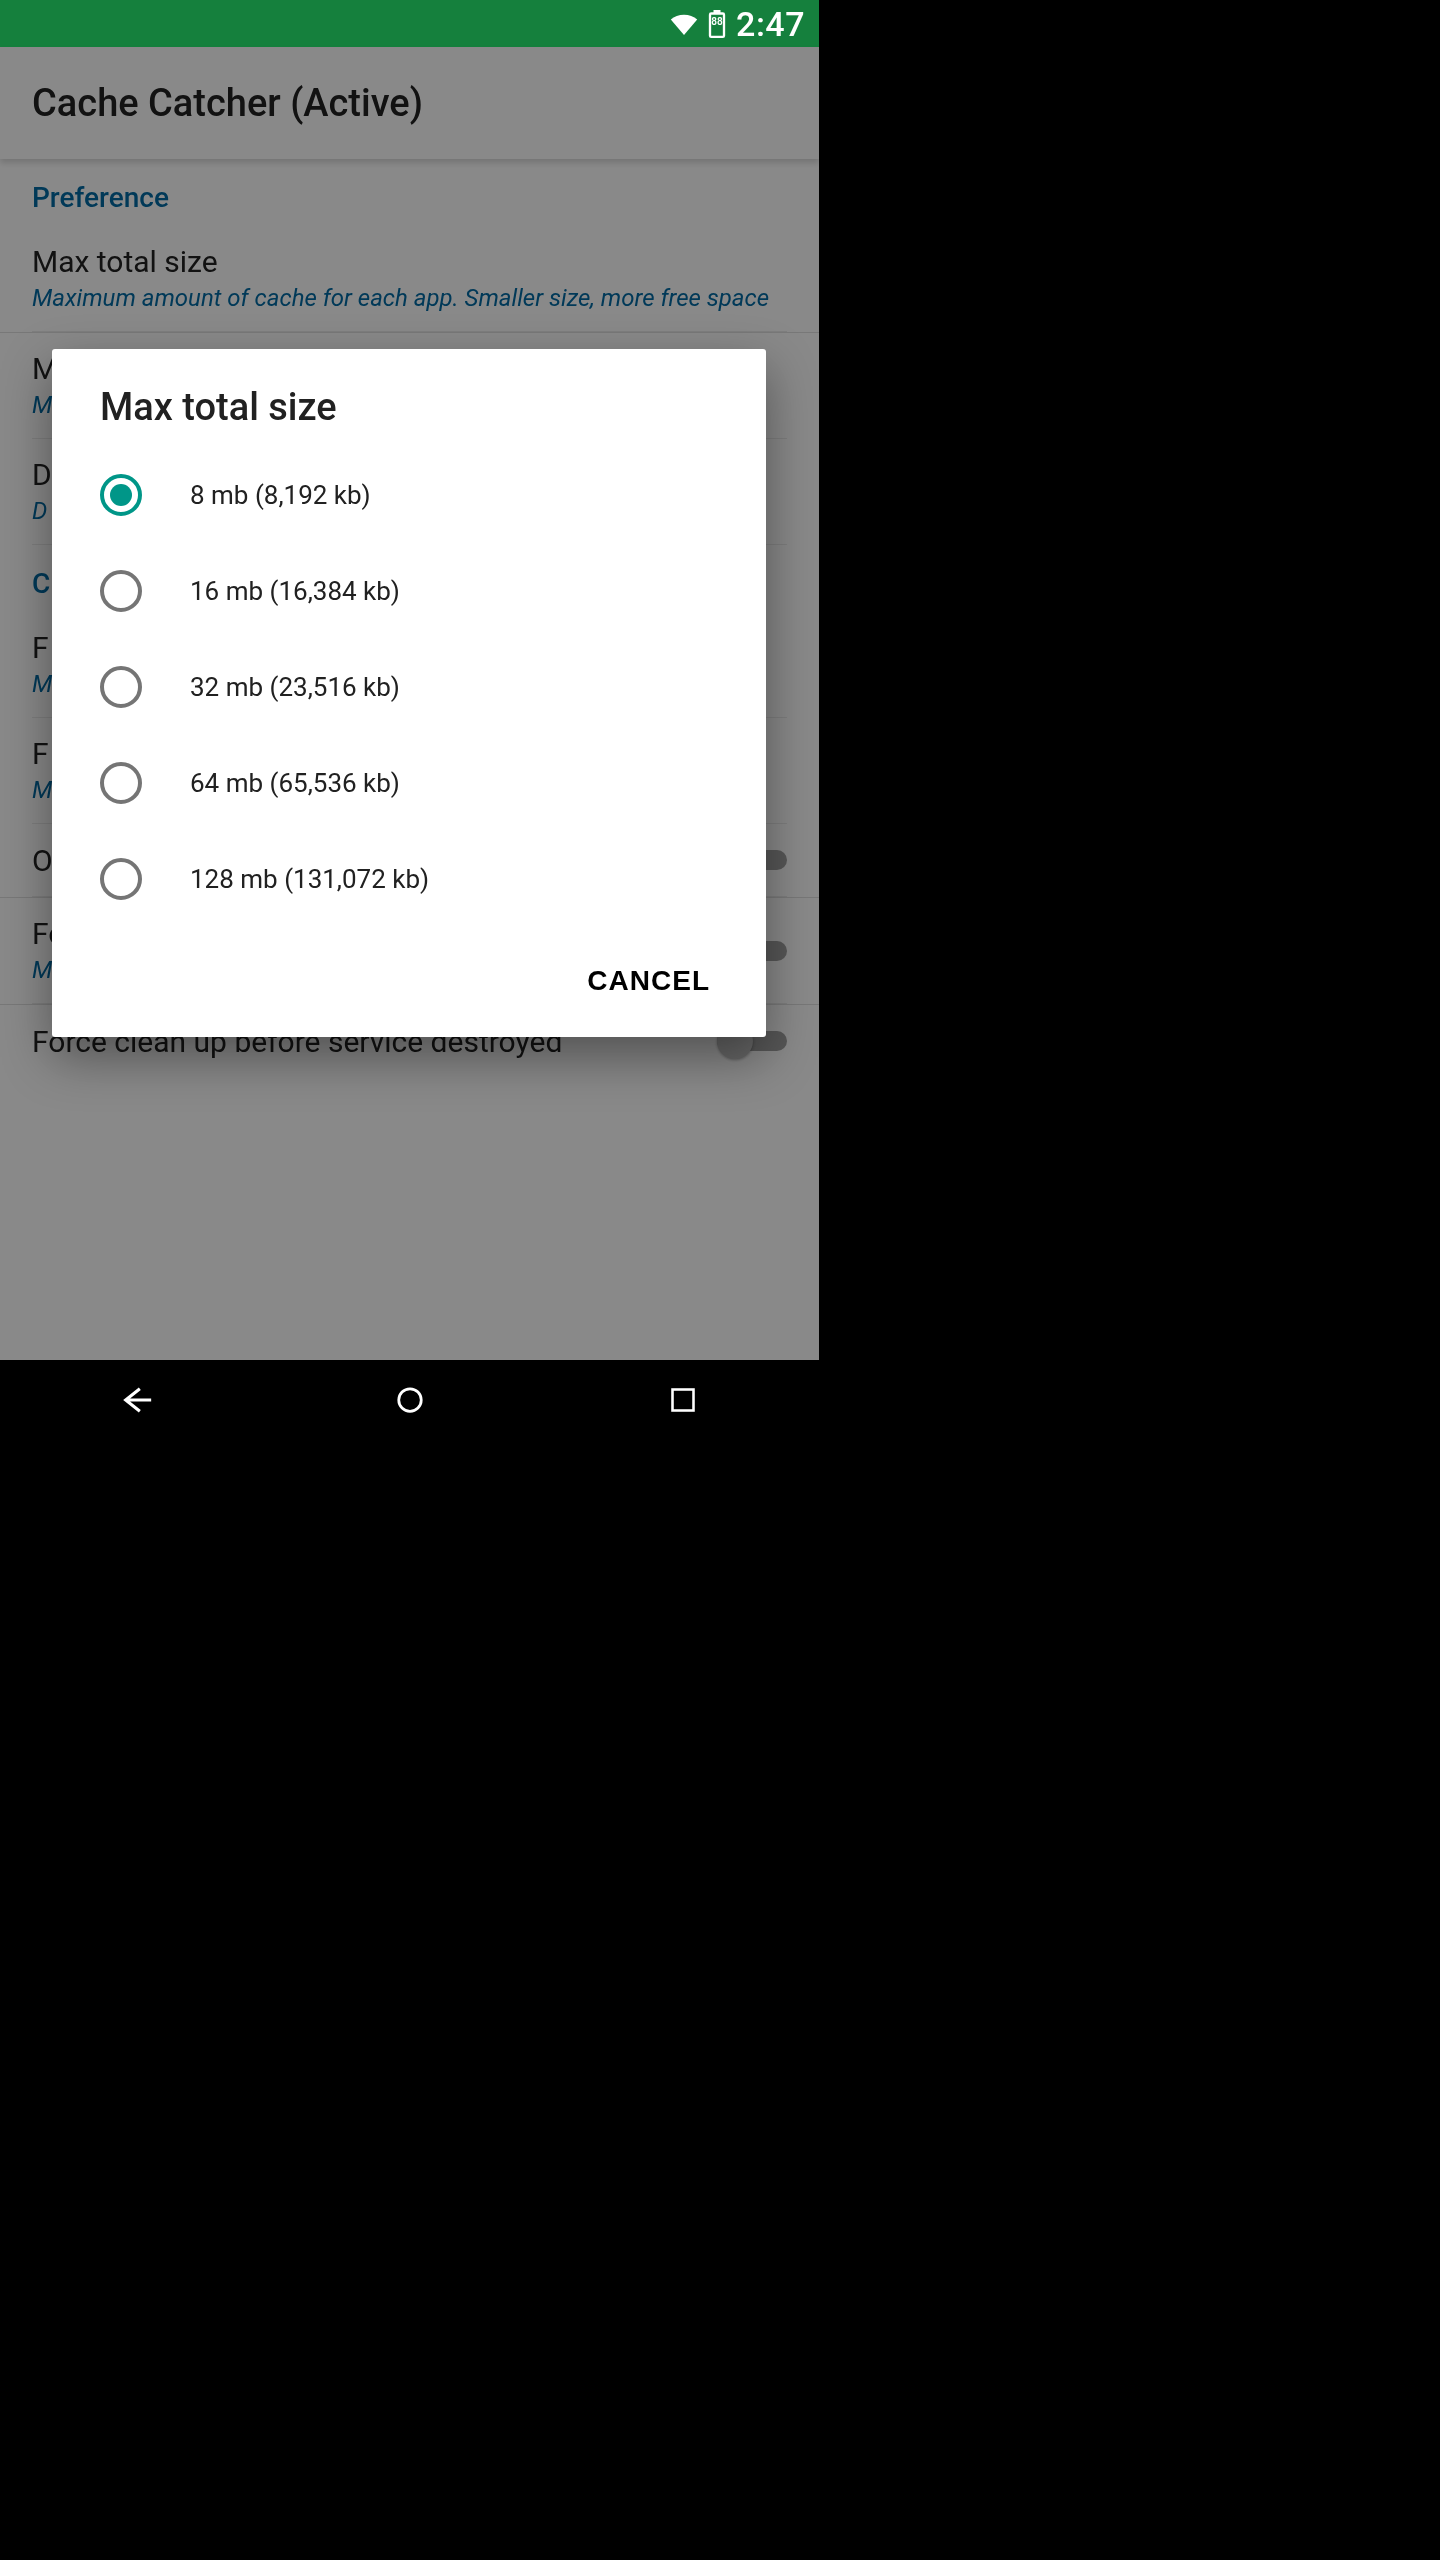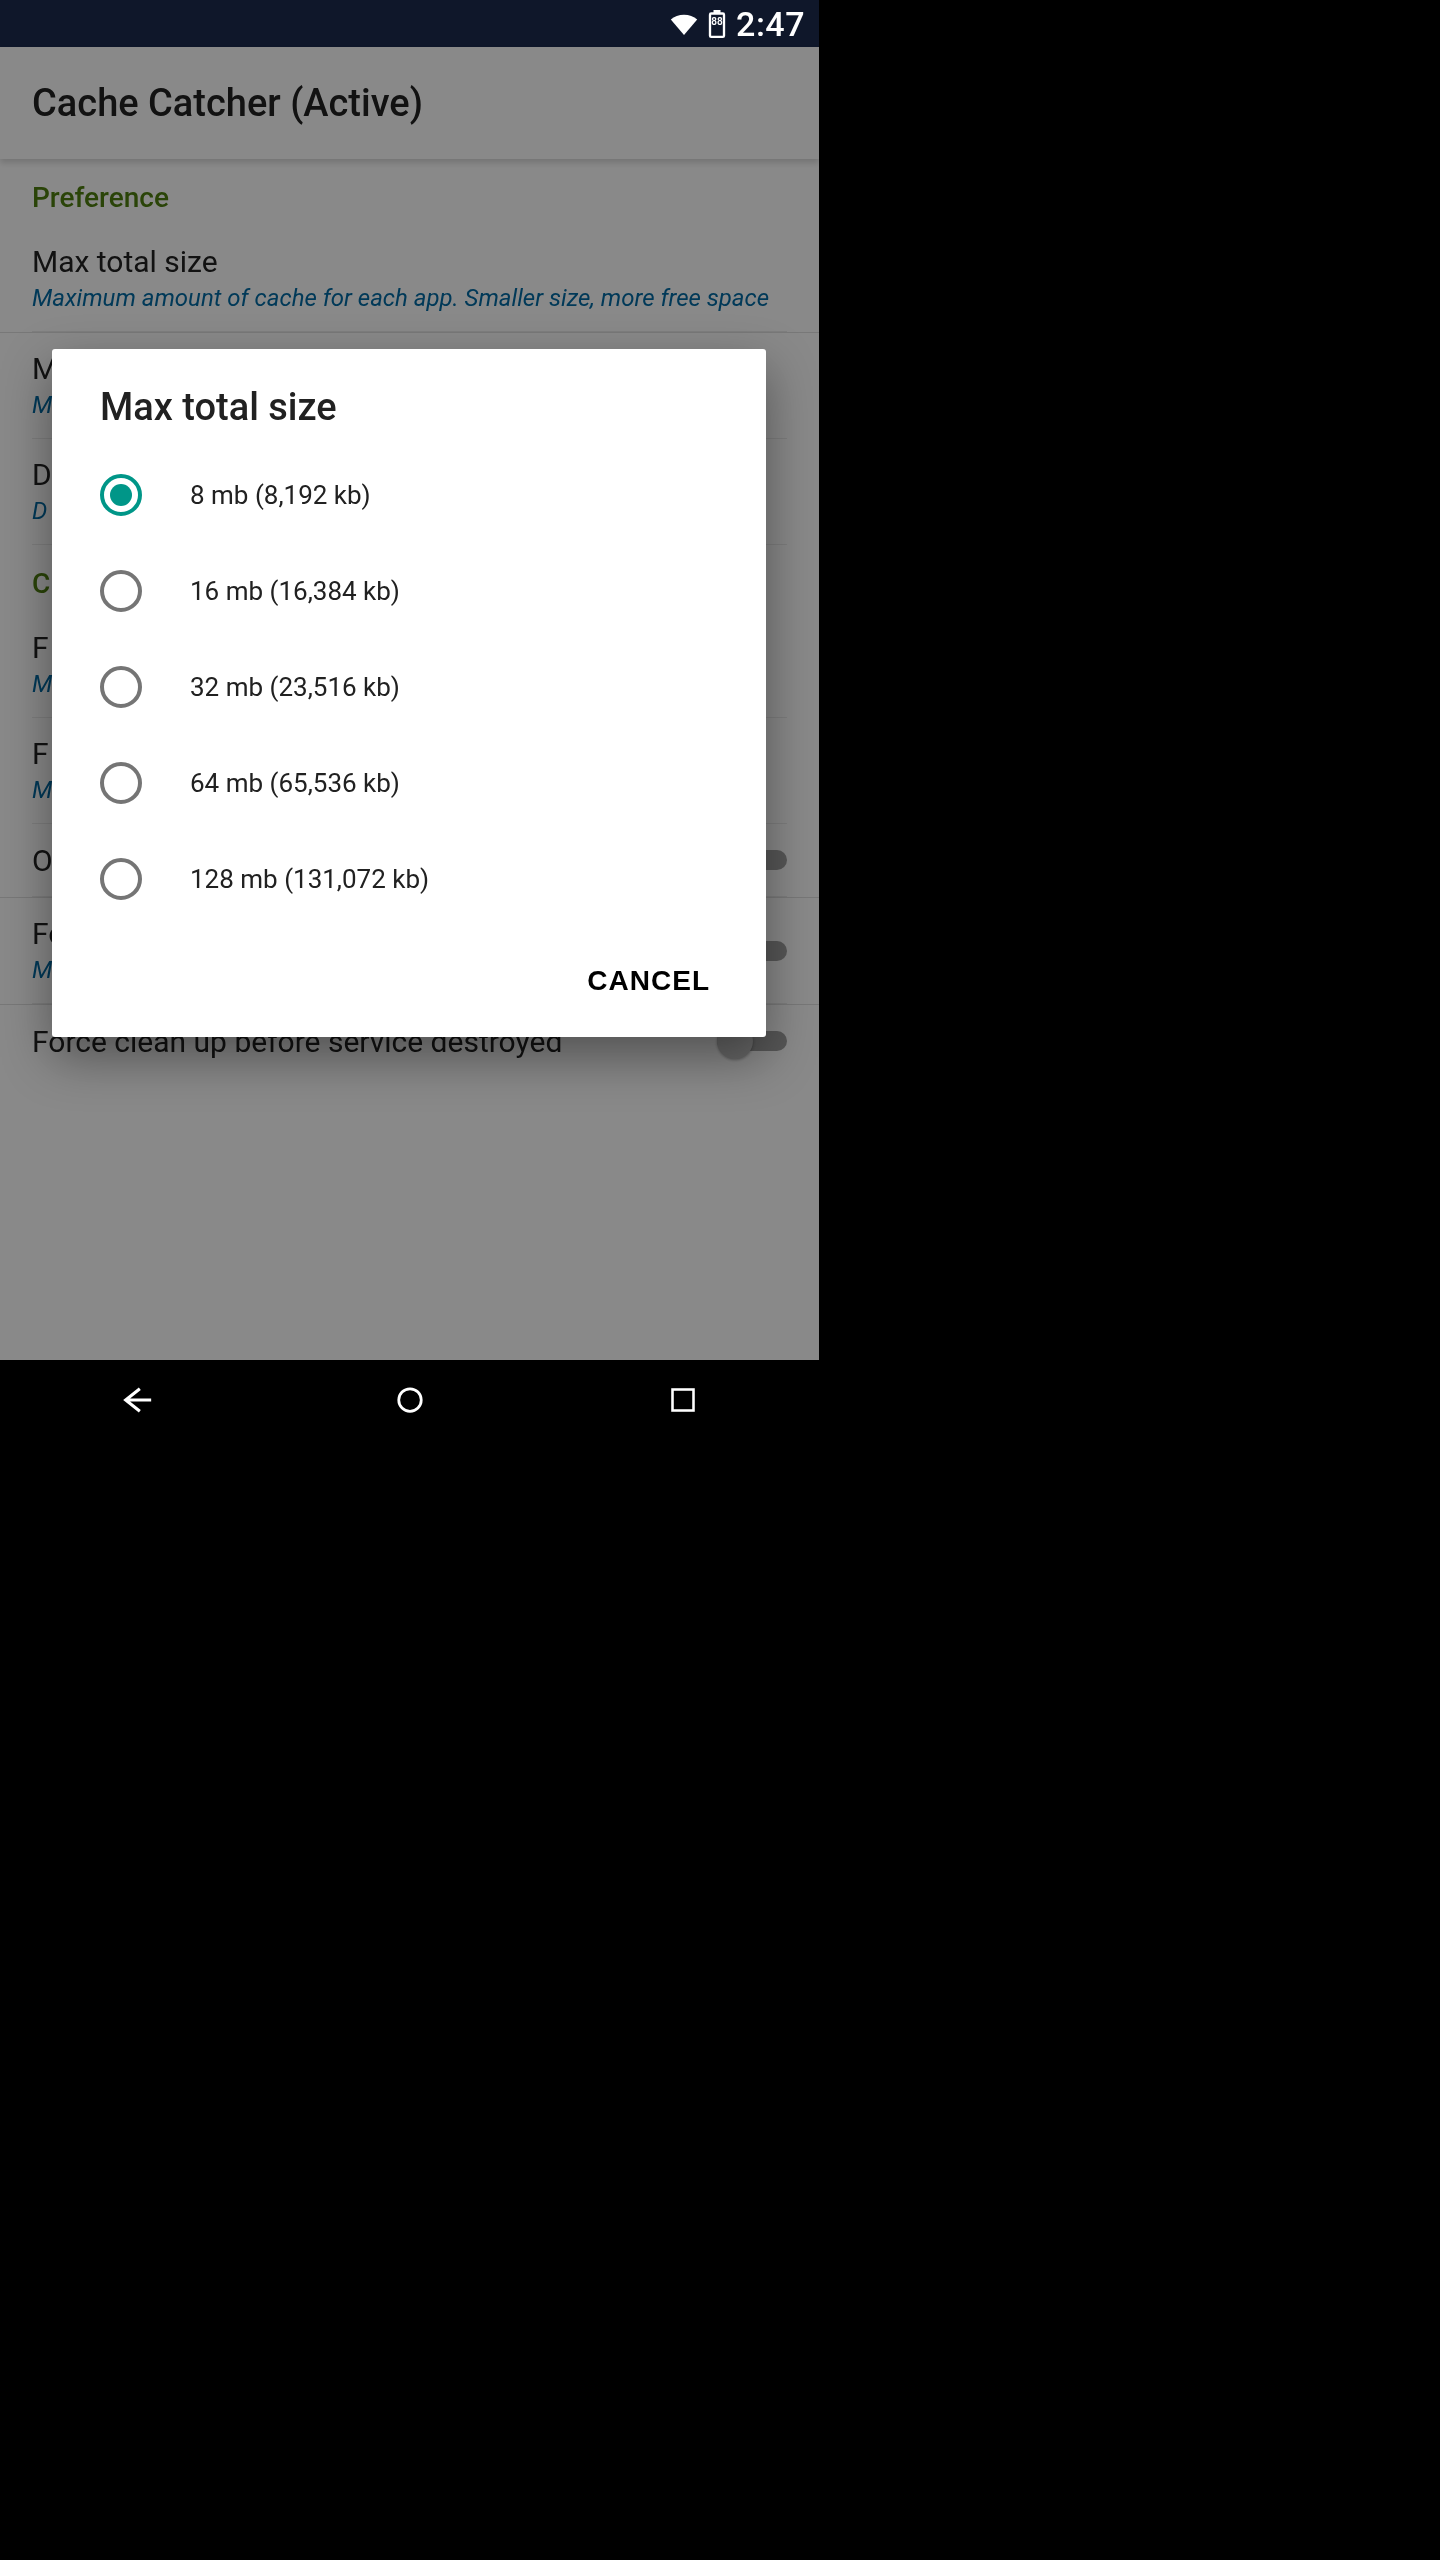--- a/index.html
+++ b/index.html
@@ -1,36 +1,36 @@
 <!DOCTYPE html>
 <html><head>
   <meta charset="utf-8">
   <style>
     * { box-sizing: border-box; margin: 0; padding: 0; }
     html, body { width: 819px; height: 1440px; font-family: Roboto, "Helvetica Neue", Arial, sans-serif; -webkit-font-smoothing: antialiased; }
     body { background: #000; position: relative; overflow: hidden; }
 
     
     .status-bar {
-      height: 47px; background: #0f172a; display: flex; align-items: center;
+      height: 47px; background: #15803d; display: flex; align-items: center;
       justify-content: flex-end; padding: 0 14px; gap: 10px; color: #fff;
     }
     .status-bar svg { display: block; }
     .status-time { font-size: 34px; font-weight: 500; letter-spacing: .5px; }
 
     
     .bg-layer { position: absolute; top:47px; left:0; right:0; bottom:80px; background:#fafafa; }
     .bg-layer::after { content:""; position:absolute; inset:0; background:rgba(0,0,0,0.45); pointer-events:none; }
 
     .app-bar { height: 112px; display:flex; align-items:center; padding:4px 32px;
       box-shadow: 0 4px 6px rgba(0,0,0,.15); background:#fafafa; }
     .app-bar-title { font-size: 38px; color:#212121; font-weight:500; }
 
     .content { padding: 0 32px; }
-    .section-header { color:#4d7c0f; font-size:28px; padding-top:22px; padding-bottom:12px; font-weight:500; }
+    .section-header { color:#0369a1; font-size:28px; padding-top:22px; padding-bottom:12px; font-weight:500; }
     .pref { padding: 18px 0; border-bottom:1px solid rgba(0,0,0,.08); display:flex; align-items:center; justify-content:space-between; gap:20px; }
     .pref:last-child { border-bottom:none; }
     .pref-texts { flex:1; }
     .pref-title { font-size: 30px; color:#212121; }
     .pref-sub { font-size: 24px; color:#0369a1; margin-top:4px; line-height:1.25;font-style:italic; }
     .hr { height:1px; background:rgba(0,0,0,.12); margin: 0 -32px; }
 
     .switch { width:70px; height:36px; position:relative; }
     .switch-track { position:absolute; top:8px; left:0; right:0; height:20px; border-radius:20px; background:#9e9e9e; }
     .switch-thumb { position:absolute; top:0; left:0; width:36px; height:36px; border-radius:50%;

